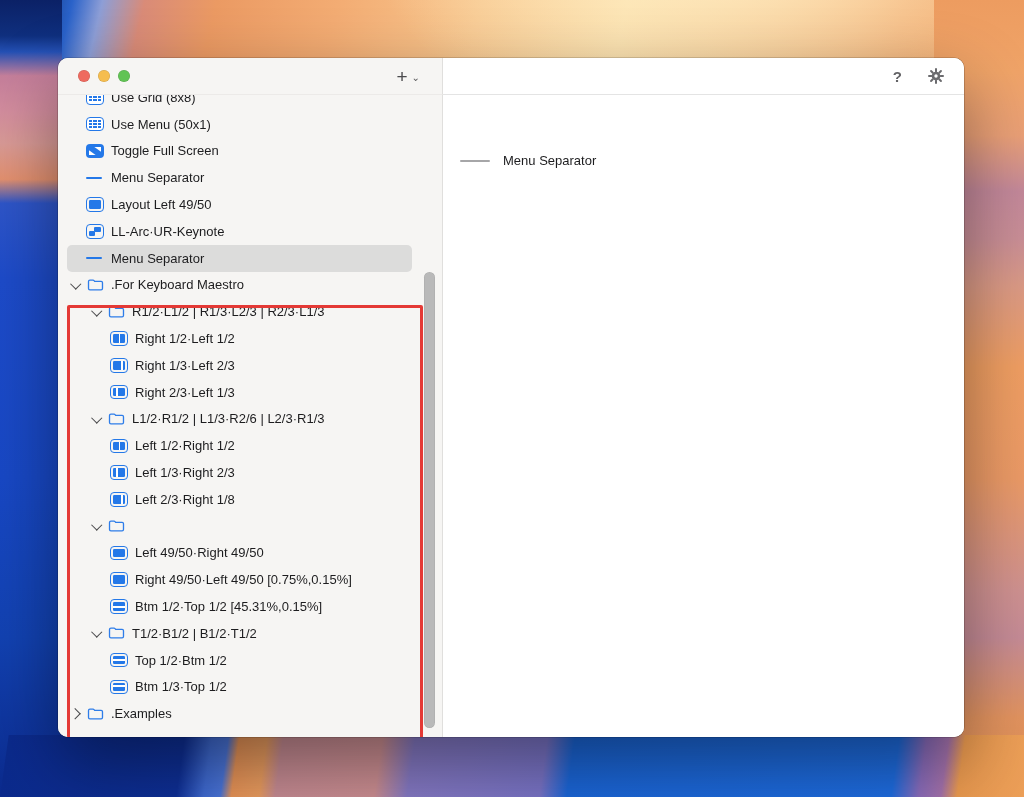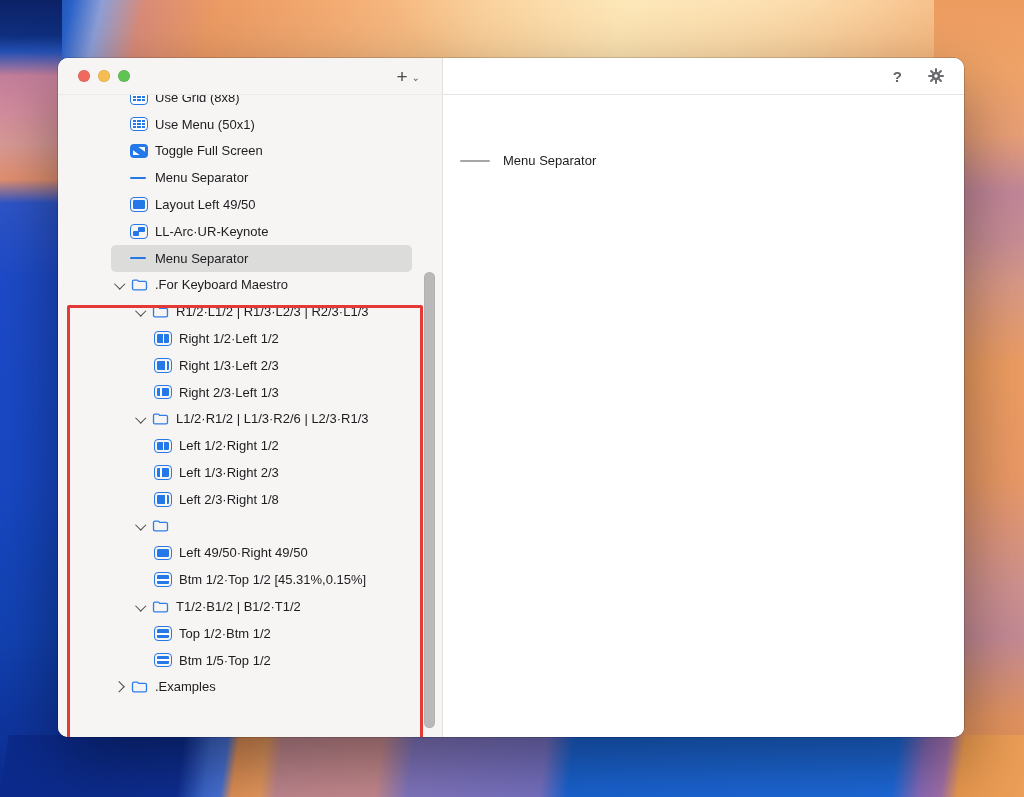--- a/index.html
+++ b/index.html
@@ -41,21 +41,21 @@
   .addbtn .plus{font-size:19px;line-height:1;font-weight:400;}
   .addbtn .chevlbl{font-size:10px;color:#5a5a5c;transform:translateY(1px);}
   .helpbtn{color:#636366;font-size:15px;font-weight:600;}
 
   
   .mainrow{flex:1;display:flex;min-height:0;}
   .sidebar{width:385px;flex:0 0 385px;background:#f6f5f3;border-right:1px solid #e0dfdd;
     position:relative;overflow:hidden;box-sizing:border-box;}
   .content{flex:1;background:#fff;position:relative;}
 
-  .list{margin-top:-11px;padding-left:44px;}
+  .list{margin-top:-11px;}
   .row{height:26.8px;display:flex;align-items:center;font-size:13px;color:#1d1d1f;box-sizing:border-box;}
   .row.sel{background:#dcdcdb;border-radius:5px;margin-left:9px;margin-right:30px;padding-left:1px;}
   .lvl0{padding-left:10px;} .lvl1{padding-left:31px;} .lvl2{padding-left:52px;}
   .row.sel.lvl0{padding-left:1px;}
   .chev{width:16px;height:16px;flex:0 0 16px;position:relative;margin-right:2px;}
   .chev.down::before{content:"";position:absolute;left:4px;top:3px;width:6.5px;height:6.5px;
     border-right:1.7px solid #48484a;border-bottom:1.7px solid #48484a;transform:rotate(45deg);}
   .chev.rightc::before{content:"";position:absolute;left:3px;top:4.5px;width:6.5px;height:6.5px;
     border-right:1.7px solid #48484a;border-bottom:1.7px solid #48484a;transform:rotate(-45deg);}
   .ic{width:18px;height:14.5px;flex:0 0 18px;margin-right:7px;box-sizing:border-box;position:relative;}
@@ -254,39 +254,43 @@
                 <svg width="17" height="14" viewBox="0 0 18 14">
                   <path d="M1.6 3.4 Q1.6 1.8 3.1 1.8 L6.3 1.8 Q7.1 1.8 7.5 2.4 L8.1 3.2 L15 3.2 Q16.4 3.2 16.4 4.7 L16.4 10.7 Q16.4 12.2 14.9 12.2 L3.1 12.2 Q1.6 12.2 1.6 10.7 Z" fill="none" stroke="#2e7de9" stroke-width="1.4"></path>
                 </svg>
               </span>
           </div>
           <div class="row lvl2">
             <span class="ic fillic"></span>
             <span class="lbl">Left 49/50·Right 49/50</span>
           </div>
           <div class="row lvl2">
+            <span class="ic fillic"></span>
+            <span class="lbl">Right 49/50·Left 49/50 [0.75%,0.15%]</span>
+          </div>
+          <div class="row lvl2">
             <span class="ic hsplit"></span>
             <span class="lbl">Btm 1/2·Top 1/2 [45.31%,0.15%]</span>
           </div>
           <div class="row lvl1">
             <span class="chev down"></span>
             <span class="ic folder">
                 <svg width="17" height="14" viewBox="0 0 18 14">
                   <path d="M1.6 3.4 Q1.6 1.8 3.1 1.8 L6.3 1.8 Q7.1 1.8 7.5 2.4 L8.1 3.2 L15 3.2 Q16.4 3.2 16.4 4.7 L16.4 10.7 Q16.4 12.2 14.9 12.2 L3.1 12.2 Q1.6 12.2 1.6 10.7 Z" fill="none" stroke="#2e7de9" stroke-width="1.4"></path>
                 </svg>
               </span>
             <span class="lbl">T1/2·B1/2 | B1/2·T1/2</span>
           </div>
           <div class="row lvl2">
             <span class="ic hsplit"></span>
             <span class="lbl">Top 1/2·Btm 1/2</span>
           </div>
           <div class="row lvl2">
             <span class="ic hsplit"></span>
-            <span class="lbl">Btm 1/5·Top 1/2</span>
+            <span class="lbl">Btm 1/3·Top 1/2</span>
           </div>
           <div class="row lvl0">
             <span class="chev rightc"></span>
             <span class="ic folder">
                 <svg width="17" height="14" viewBox="0 0 18 14">
                   <path d="M1.6 3.4 Q1.6 1.8 3.1 1.8 L6.3 1.8 Q7.1 1.8 7.5 2.4 L8.1 3.2 L15 3.2 Q16.4 3.2 16.4 4.7 L16.4 10.7 Q16.4 12.2 14.9 12.2 L3.1 12.2 Q1.6 12.2 1.6 10.7 Z" fill="none" stroke="#2e7de9" stroke-width="1.4"></path>
                 </svg>
               </span>
             <span class="lbl">.Examples</span>
           </div>

